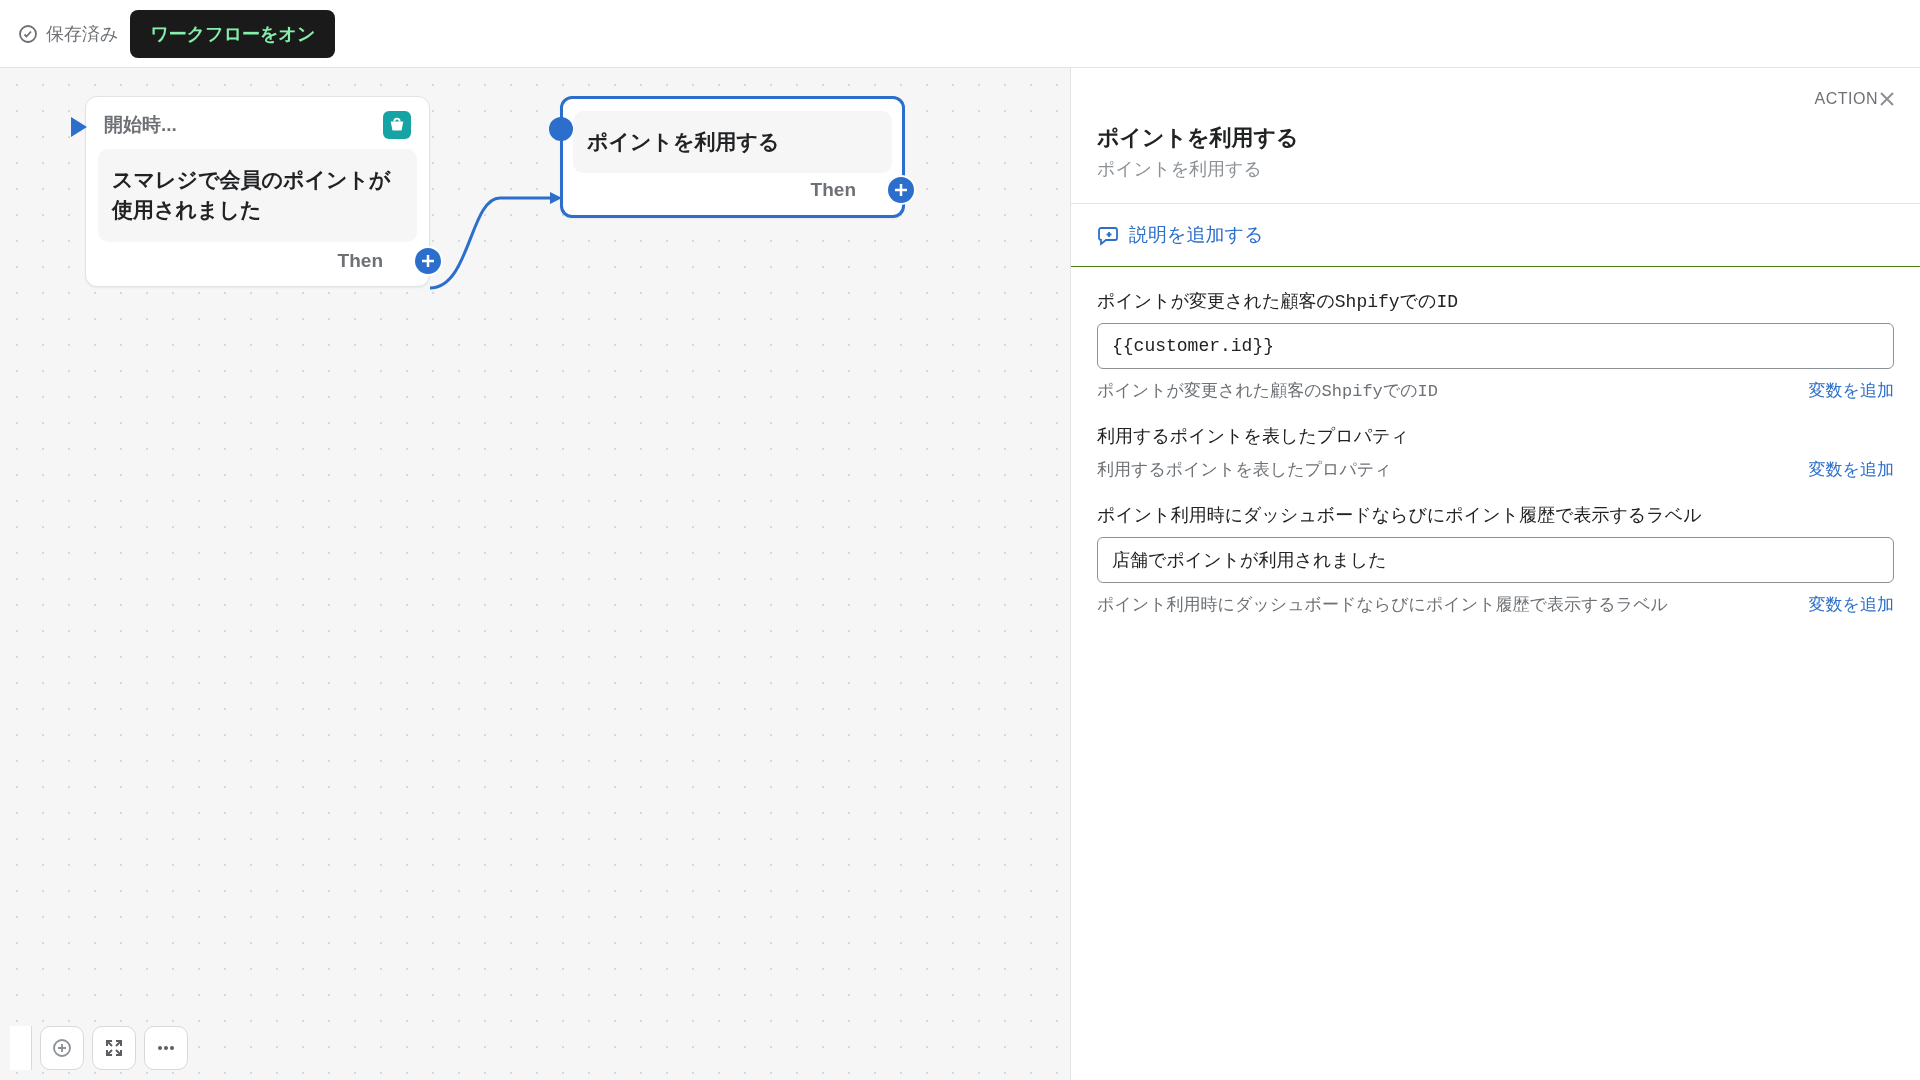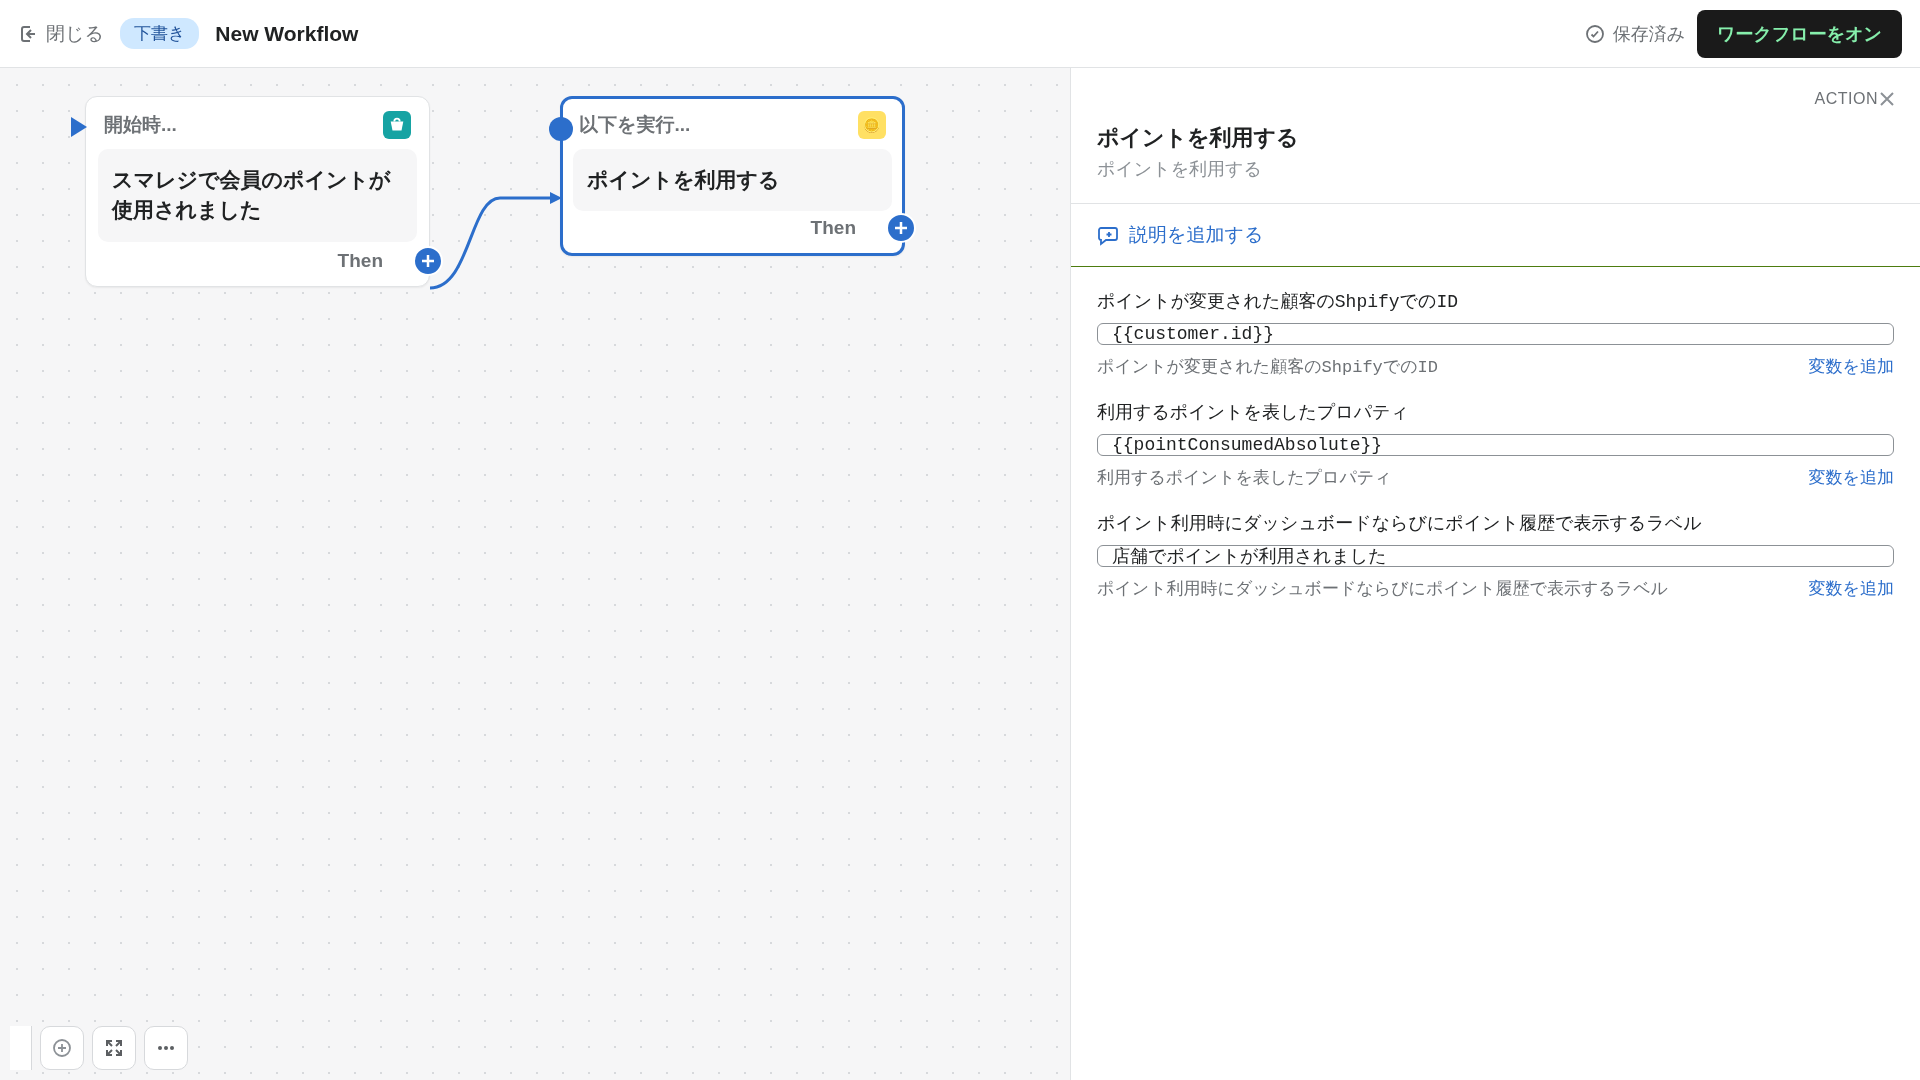--- a/index.html
+++ b/index.html
@@ -206,50 +206,39 @@
 }
 .panel-desc-row svg { width: 22px; height: 22px; }
 .desc-link { color: #2c6ecb; font-size: 19px; cursor: pointer; }
 
 .form-section { padding: 22px 26px 0 26px; font-family: Liberation Mono, monospace; }
 .form-label { font-size: 18px; color: #202223; margin-bottom: 10px; }
 .form-input {
   width: 100%;
   border: 1px solid #8c9196;
   border-radius: 6px;
-  padding: 0 14px;
+  padding: 12px 14px;
   font-size: 18px;
   color: #202223;
   font-family: inherit;
 }
 .form-hint-row {
   display: flex;
   justify-content: space-between;
   align-items: center;
   margin-top: 10px;
   gap: 12px;
 }
 .form-hint { font-size: 17px; color: #6d7175; }
 .link-add-var { color: #2c6ecb; font-size: 17px; cursor: pointer; flex-shrink: 0; }
 </style>
 </head>
 <body>
 
 <div class="topbar">
-  <div class="topbar-left">
-    <button class="close-btn">
-      <svg viewBox="0 0 20 20" fill="none" stroke="#6d7175" stroke-width="2">
-        <path d="M12 3H6a2 2 0 0 0-2 2v10a2 2 0 0 0 2 2h6"></path>
-        <path d="M9 10h8M13 6l-4 4 4 4"></path>
-      </svg>
-      <span>閉じる</span>
-    </button>
-    <span class="draft-badge">下書き</span>
-    <span class="wf-title">New Workflow</span>
-  </div>
   <div class="topbar-right">
     <div class="saved-status">
       <svg viewBox="0 0 20 20" fill="none" stroke="#6d7175" stroke-width="1.8">
         <circle cx="10" cy="10" r="8"></circle>
         <path d="M6.5 10.5l2 2 4.5-5"></path>
       </svg>
       <span>保存済み</span>
     </div>
     <button class="primary-btn">ワークフローをオン</button>
   </div>
@@ -283,24 +272,20 @@
       </div>
     </div>
 
     <svg class="connector" style="left:430px; top:40px; width:140px; height:220px;">
       <path d="M 0 180 C 40 180, 40 90, 70 90 C 100 90, 100 90, 128 90" fill="none" stroke="#2c6ecb" stroke-width="3"></path>
       <path d="M120 84 L132 90 L120 96 z" fill="#2c6ecb"></path>
     </svg>
 
     <div class="card selected" style="left:560px; top:28px;">
       <div class="action-dot"></div>
-      <div class="card-header">
-        <span>以下を実行...</span>
-        <span class="app-icon points">🪙</span>
-      </div>
       <div class="card-body">ポイントを利用する</div>
       <span class="card-then">Then</span>
       <div class="plus-btn">
         <svg viewBox="0 0 16 16" stroke="#fff" stroke-width="2.5">
             <path d="M8 2v12M2 8h12"></path>
           </svg>
       </div>
     </div>
 
     <div class="canvas-toolbar">
@@ -352,21 +337,20 @@
       <div class="form-label">ポイントが変更された顧客のShpifyでのID</div>
       <input class="form-input" value="{{customer.id}}" style="">
       <div class="form-hint-row">
         <span class="form-hint">ポイントが変更された顧客のShpifyでのID</span>
         <span class="link-add-var">変数を追加</span>
       </div>
     </div>
 
     <div class="form-section">
       <div class="form-label">利用するポイントを表したプロパティ</div>
-      <input class="form-input" value="{{pointConsumedAbsolute}}" style="">
       <div class="form-hint-row">
         <span class="form-hint">利用するポイントを表したプロパティ</span>
         <span class="link-add-var">変数を追加</span>
       </div>
     </div>
 
     <div class="form-section">
       <div class="form-label">ポイント利用時にダッシュボードならびにポイント履歴で表示するラベル</div>
       <input class="form-input" value="店舗でポイントが利用されました" style="">
       <div class="form-hint-row">

